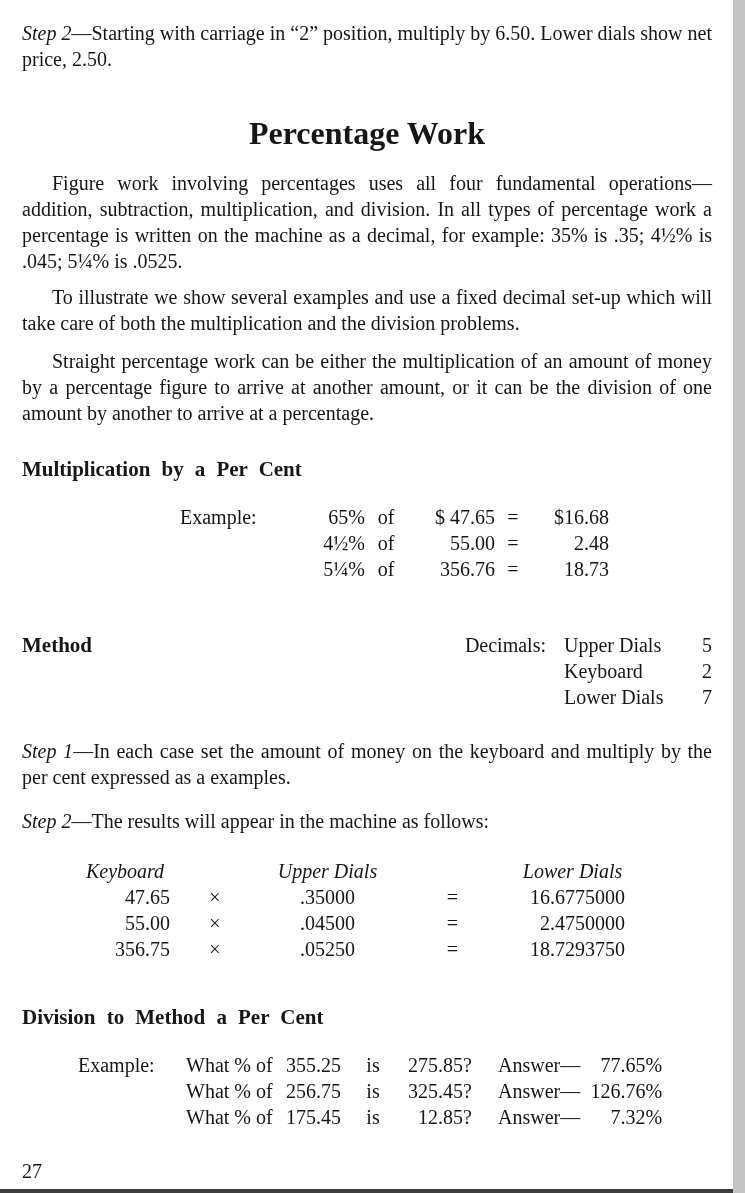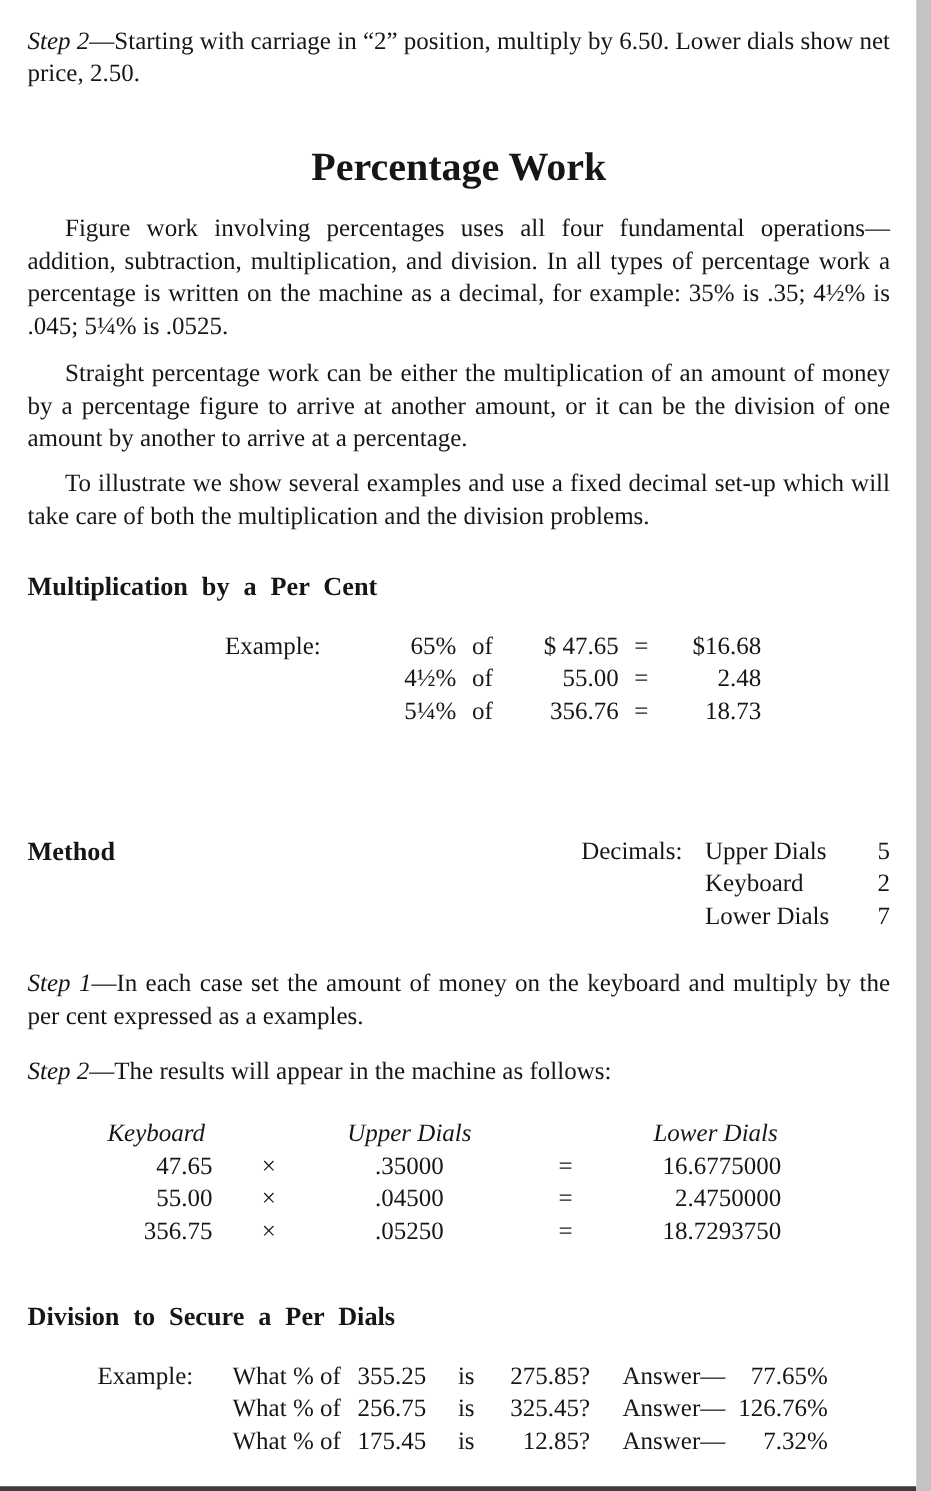--- a/index.html
+++ b/index.html
@@ -31,21 +31,21 @@
 
   .example-block { margin-top: 22px; display: flex; margin-left: 158px; font-size: 20px; line-height: 26px; }
   .example-label { width: 117px; }
   .example-rows .ex-row { display: flex; }
   .ex-pct { width: 68px; text-align: right; }
   .ex-of { width: 42px; text-align: center; }
   .ex-amt { width: 88px; text-align: right; }
   .ex-eq { width: 36px; text-align: center; }
   .ex-res { width: 78px; text-align: right; }
 
-  .method-row { margin-top: 86px; display: flex; justify-content: space-between; align-items: flex-start; }
+  .method-row { margin-top: 50px; display: flex; justify-content: space-between; align-items: flex-start; }
   .decimals { display: flex; font-size: 20px; line-height: 26px; }
   .decimals-label { margin-right: 18px; }
   .decimals-items .dec-row { display: flex; justify-content: space-between; width: 148px; }
 
   .step1 { margin-top: 28px; }
   .step2b { margin-top: 18px; }
 
   .results-table { margin-top: 24px; margin-left: 38px; font-size: 20px; line-height: 26px; }
   .rt-row { display: flex; }
   .rt-kb { width: 130px; text-align: center; }
@@ -74,22 +74,22 @@
 <body>
 
 <div class="page">
   <div class="content">
 
     <p class="body-text"><span class="it">Step 2</span><span>—Starting with carriage in “2” position, multiply by 6.50. Lower dials show net price, 2.50.</span></p>
 
     <h1 class="title">Percentage Work</h1>
 
     <p class="body-text indent para1">Figure work involving percentages uses all four fundamental operations—addition, subtraction, multiplication, and division. In all types of percentage work a percentage is written on the machine as a decimal, for example: 35% is .35; 4½% is .045; 5¼% is .0525.</p>
+    <p class="body-text indent para3">To illustrate we show several examples and use a fixed decimal set-up which will take care of both the multiplication and the division problems.</p>
     <p class="body-text indent para2">Straight percentage work can be either the multiplication of an amount of money by a percentage figure to arrive at another amount, or it can be the division of one amount by another to arrive at a percentage.</p>
-    <p class="body-text indent para3">To illustrate we show several examples and use a fixed decimal set-up which will take care of both the multiplication and the division problems.</p>
 
     <h2 class="sec-heading mult-heading">Multiplication by a Per Cent</h2>
 
     <div class="example-block">
       <div class="example-label">Example:</div>
       <div class="example-rows">
         <div class="ex-row">
           <span class="ex-pct">65%</span>
           <span class="ex-of">of</span>
           <span class="ex-amt">$ 47.65</span>
@@ -162,21 +162,21 @@
       </div>
       <div class="rt-row">
         <span class="rt-val rt-kb">356.75</span>
         <span class="rt-x">×</span>
         <span class="rt-up">.05250</span>
         <span class="rt-eq">=</span>
         <span class="rt-val rt-low">18.7293750</span>
       </div>
     </div>
 
-    <h2 class="sec-heading div-heading">Division to Secure a Per Dials</h2>
+    <h2 class="sec-heading div-heading">Division to Method a Per Cent</h2>
 
     <div class="division-block">
       <div class="division-label">Example:</div>
       <div class="division-rows">
         <div class="dv-row">
           <span class="dv-what">What % of</span>
           <span class="dv-v1">355.25</span>
           <span class="dv-is">is</span>
           <span class="dv-v2">275.85?</span>
           <span class="dv-anslabel">Answer—</span>

